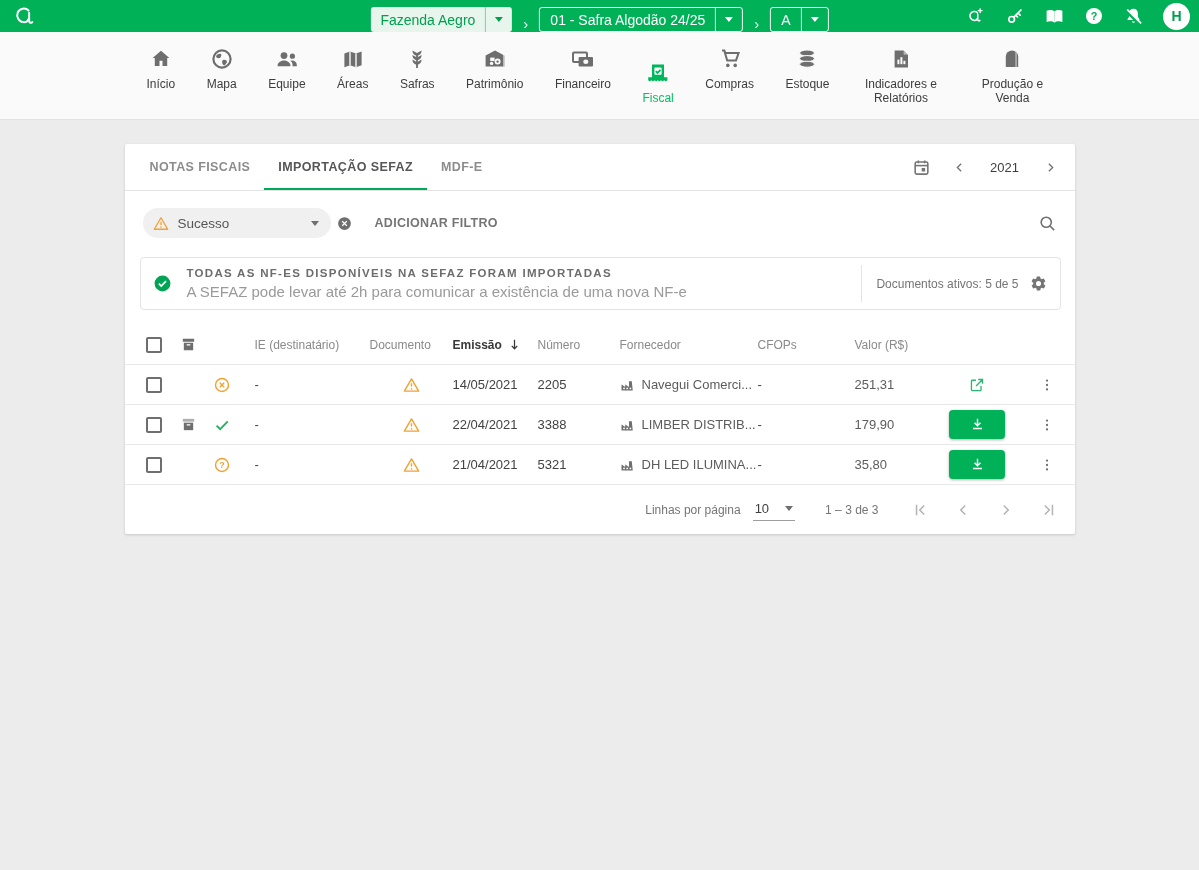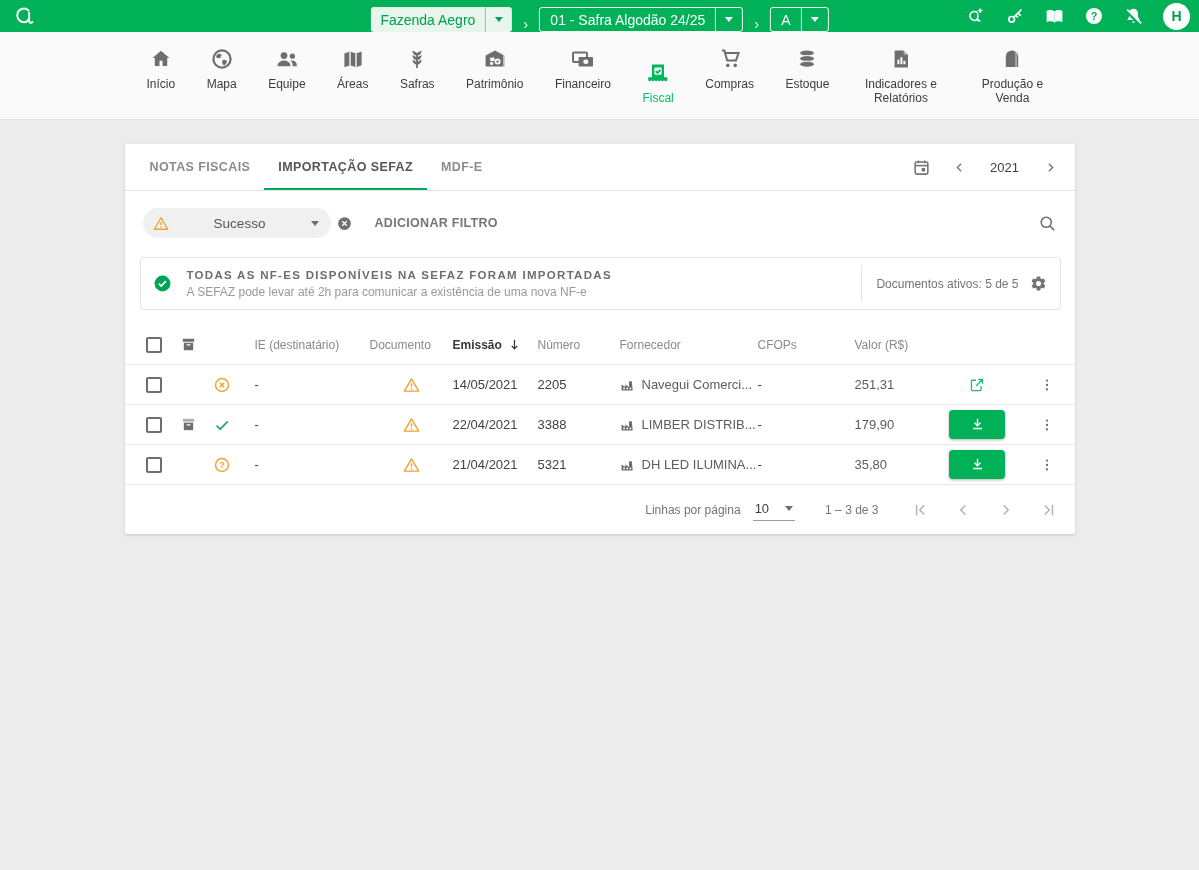--- a/index.html
+++ b/index.html
@@ -50,33 +50,33 @@
   .tabs-row{display:flex;align-items:center;height:47px;border-bottom:1px solid var(--border);padding:0 17px 0 11px;}
   .tab{height:100%;display:flex;align-items:center;padding:0 14px;font-size:12.5px;font-weight:bold;letter-spacing:.4px;color:#8c8c8c;position:relative;cursor:pointer;white-space:nowrap;}
   .tab.active{color:#565656;}
   .tab.active::after{content:"";position:absolute;left:0;right:0;bottom:0;height:2px;background:#00a95a;}
   .year-nav{margin-left:auto;display:flex;align-items:center;gap:21px;color:var(--txt-gray);}
   .year-nav .year{font-size:13px;color:#3f3f3f;min-width:34px;text-align:center;}
   .icon-btn{cursor:pointer;color:#757575;display:flex;}
 
   
   .filter-row{display:flex;align-items:center;padding:17px 18px 19px 18px;}
-  .filter-chip{background:#f0f0f0;border-radius:16px;height:30px;display:flex;align-items:center;padding:0 12px 0 10px;gap:9px;color:#555;font-size:13.5px;width:188px;cursor:pointer;text-align:center;}
+  .filter-chip{background:#f0f0f0;border-radius:16px;height:30px;display:flex;align-items:center;padding:0 12px 0 10px;gap:9px;color:#555;font-size:13.5px;width:188px;cursor:pointer;}
   .filter-chip .chip-text{flex:1;}
   .filter-chip .caret{color:#6f6f6f;}
   .chip-close{margin-left:5px;cursor:pointer;color:#6f6f6f;display:flex;}
   .add-filter{margin-left:22px;color:var(--txt-gray);font-size:12.5px;font-weight:bold;letter-spacing:.3px;cursor:pointer;}
   .search-btn{margin-left:auto;color:#6f6f6f;}
 
   
   .banner{margin:0 14px 0 15px;border:1px solid var(--border);border-radius:4px;height:53px;display:flex;align-items:center;padding-left:12px;}
   .banner-check{color:#00a455;display:flex;}
   .banner-text{margin-left:15px;}
   .banner-title{font-size:11.5px;font-weight:bold;letter-spacing:1.3px;color:#6d6d6d;}
-  .banner-sub{font-size:12px;color:#9a9a9a;margin-top:4px;}
+  .banner-sub{font-size:15px;color:#9a9a9a;margin-top:4px;}
   .banner-right{margin-left:auto;display:flex;align-items:center;gap:11px;border-left:1px solid var(--border);height:37px;padding:0 13px 0 14px;font-size:12px;color:var(--txt-gray);white-space:nowrap;}
 
   
   .table{margin-top:15px;}
   .trow{display:grid;grid-template-columns:34px 33px 42px 115px 83px 85px 82px 138px 97px 80px 85px 55px;padding-left:21px;align-items:center;height:40px;border-bottom:1px solid #e8e8e8;font-size:13px;color:var(--txt-dark);}
   .thead{font-size:12px;color:#8a8a8a;}
   .cb{width:16px;height:16px;border:2px solid #6e6e6e;border-radius:2px;cursor:pointer;}
   .hic{color:#6e6e6e;}
   .emissao-h{display:flex;align-items:center;gap:5px;font-weight:bold;color:#383838;cursor:pointer;}
   .cell-doc{display:flex;justify-content:center;}

